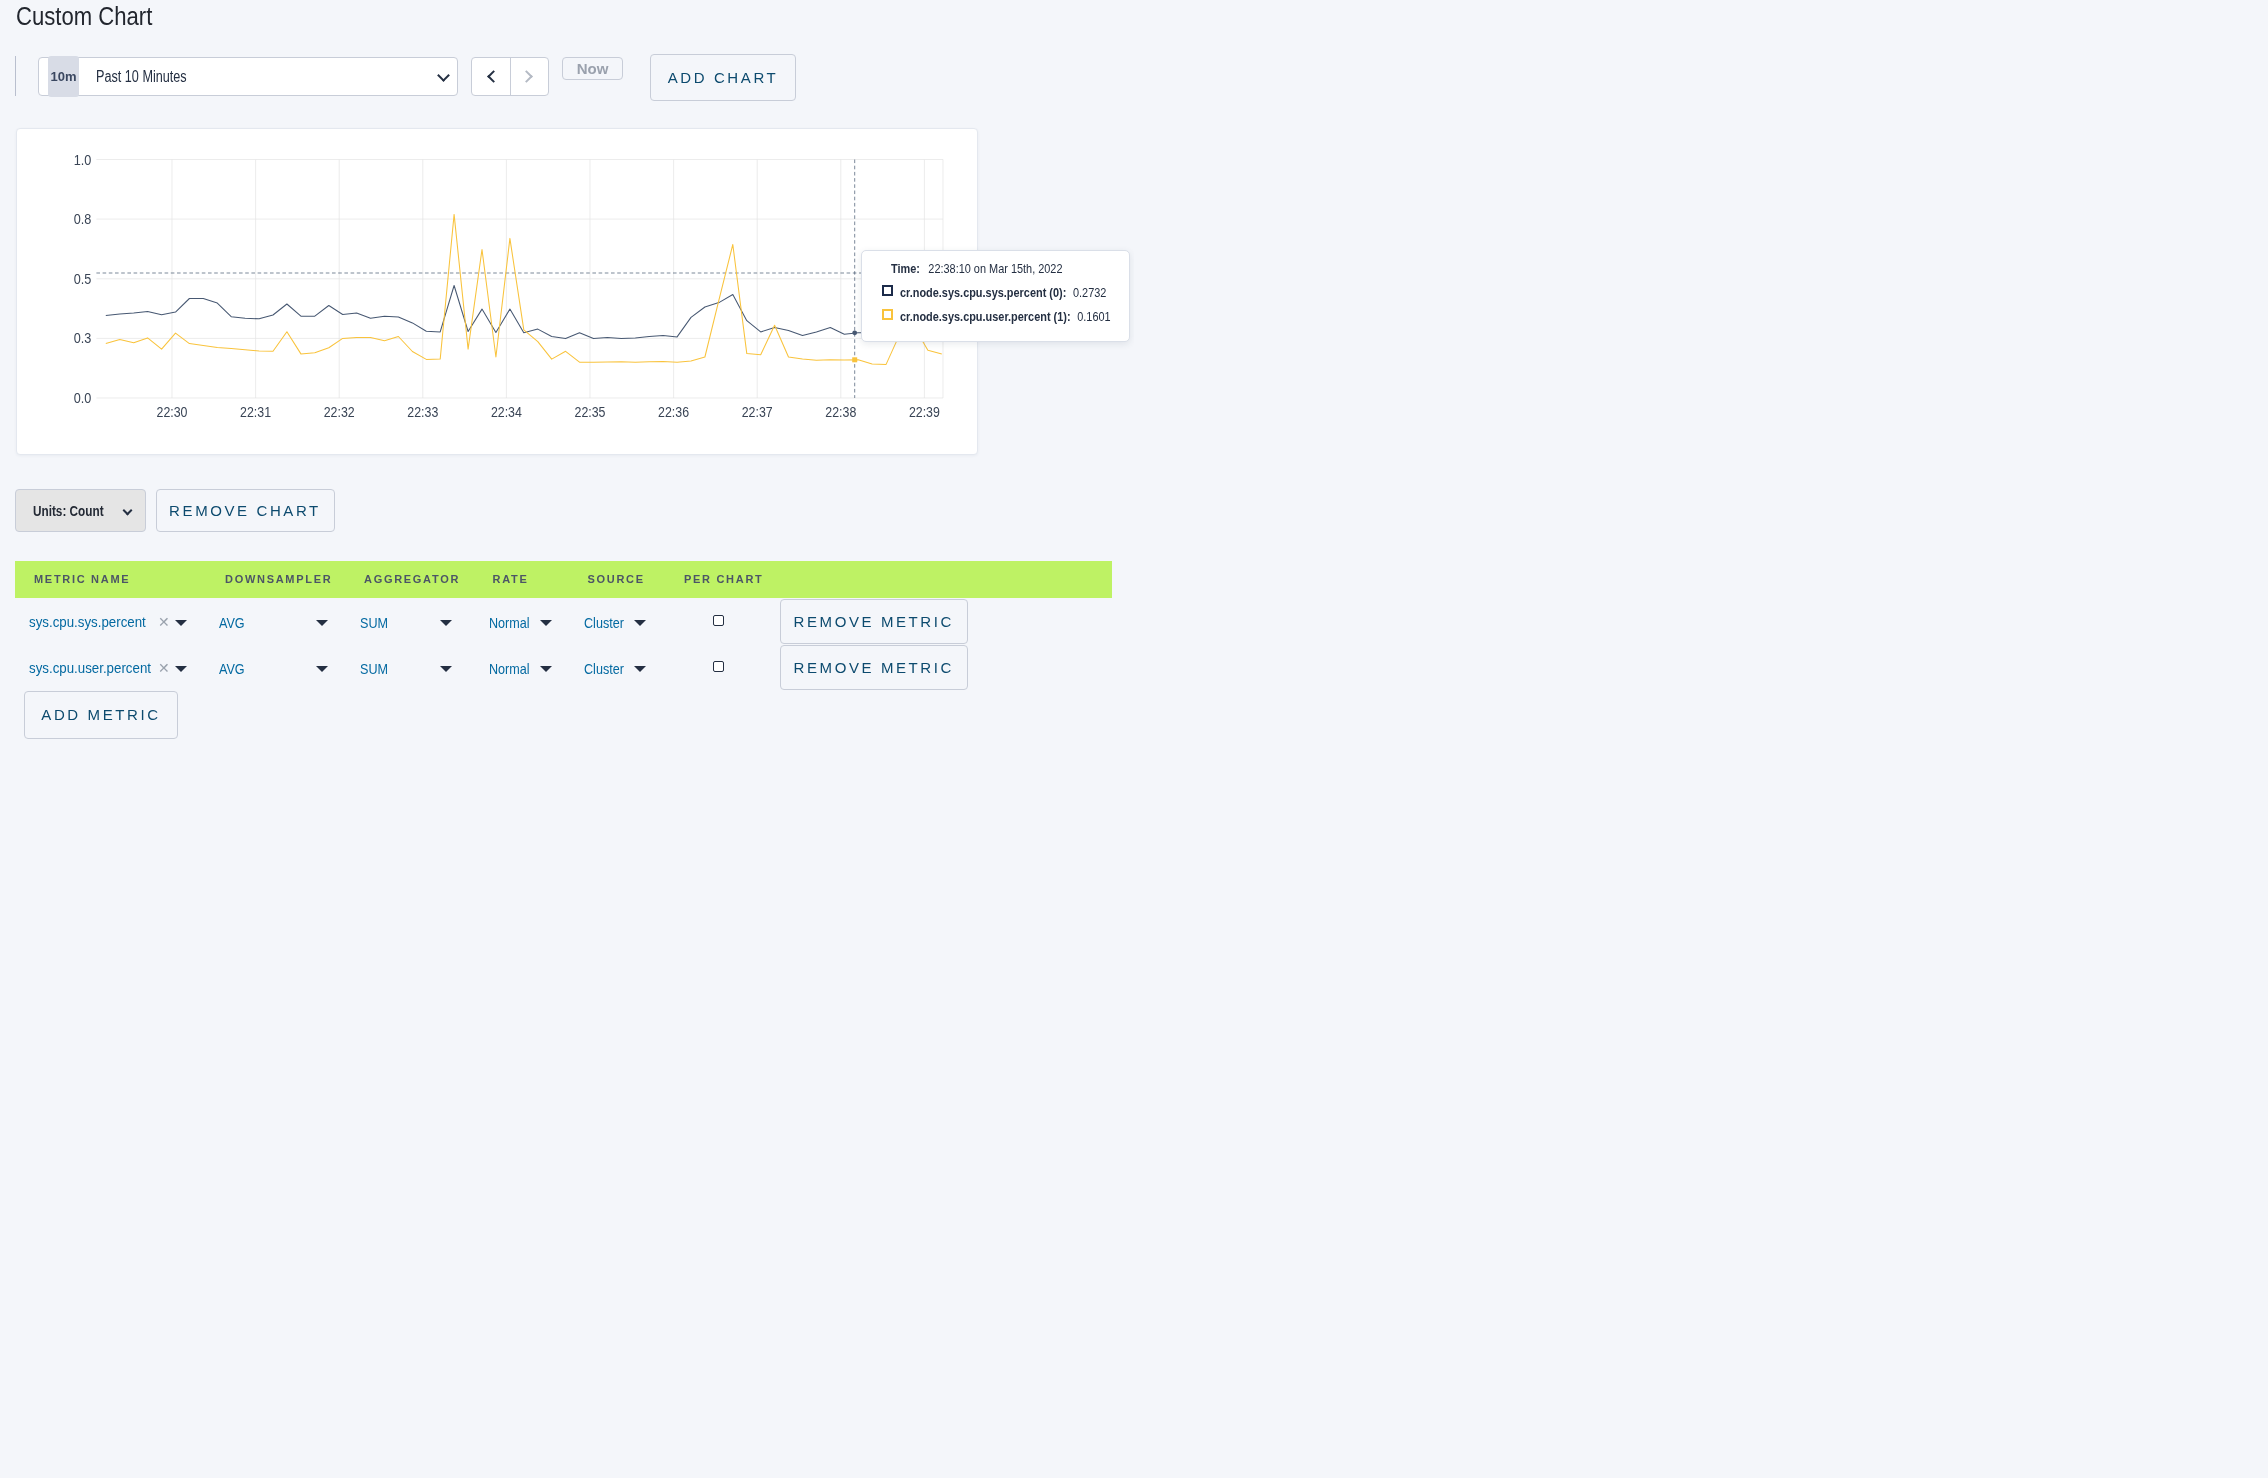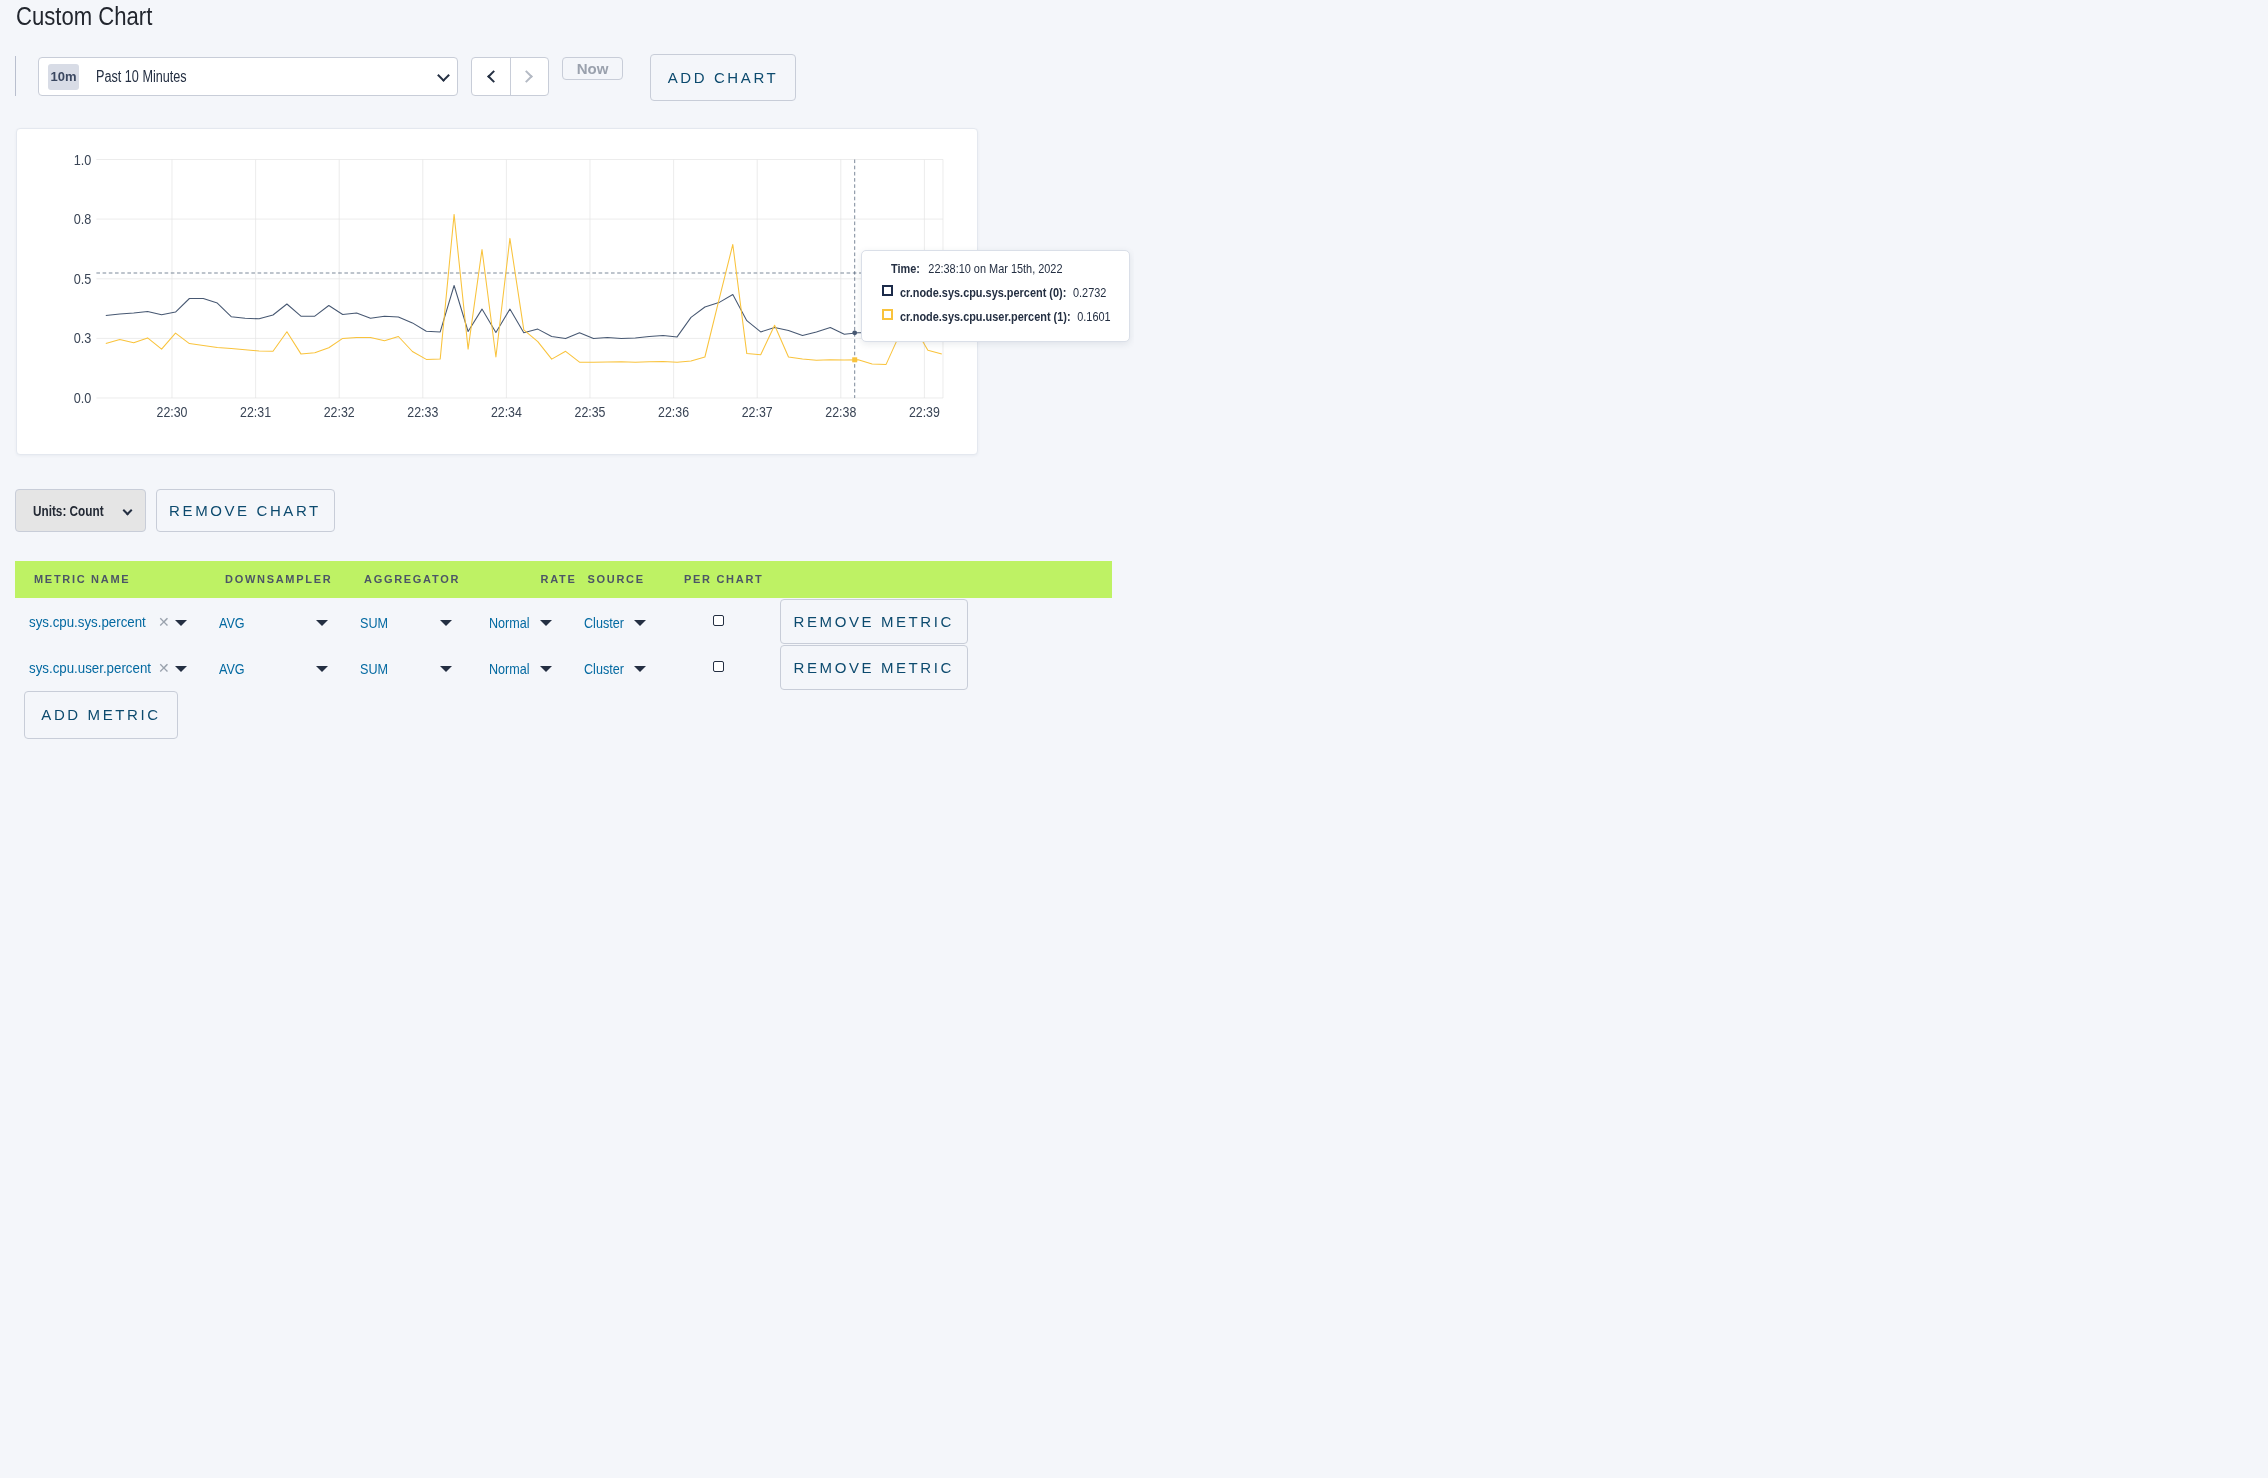--- a/index.html
+++ b/index.html
@@ -9,21 +9,21 @@
   display:flex; align-items:center; justify-content:center;
   color:#0c4a6e; font-size:15px; letter-spacing:2.6px; font-weight:500; }
 h1 { position:absolute; left:16px; top:1px; font-size:26px; font-weight:400; color:#22262e;
   transform:scaleX(0.85); transform-origin:0 50%; }
 .nrw { display:inline-block; transform:scaleX(0.84); transform-origin:0 50%; white-space:nowrap; }
 .nrw2 { display:inline-block; transform:scaleX(0.95); transform-origin:0 50%; white-space:nowrap; }
 .nrw3 { display:inline-block; transform:scaleX(0.79); transform-origin:0 50%; white-space:nowrap; }
 .vrule { position:absolute; left:15px; top:56px; width:1px; height:40px; background:#b9bfce; }
 .select { position:absolute; left:38px; top:57px; width:420px; height:39px; background:#fff;
   border:1px solid #c8cdd8; border-radius:4px; display:flex; align-items:center; }
-.badge { margin-left:9px; background:#d8dce6; border-radius:3px; width:31px; height:26px;
+.badge { margin-left:9px; background:#d8dce6; border-radius:3px; width:31px; height:41px;
   display:flex; align-items:center; justify-content:center;
   font-size:13px; font-weight:700; color:#3a4760; }
 .seltext { margin-left:17px; font-size:16px; color:#242f42; }
 .chev { position:absolute; width:9px; height:9px; border-right:2px solid #242f42;
   border-bottom:2px solid #242f42; transform:rotate(45deg); }
 .arrows { position:absolute; left:471px; top:57px; width:78px; height:39px; background:#fff;
   border:1px solid #c8cdd8; border-radius:4px; display:flex; }
 .arrows > div { flex:1; position:relative; }
 .arrows > div:first-child { border-right:1px solid #c8cdd8; }
 .larr { position:absolute; left:17px; top:14px; width:9px; height:9px;
@@ -134,21 +134,21 @@
 <div class="units">
     <span class="nrw" style="margin-left:17px;">Units: Count</span>
   <div class="chev" style="left:108px; top:17px; width:7px; height:7px;"></div>
   </div>
 <div class="btn" style="left:155.5px; top:489px; width:179px; height:43px;">REMOVE CHART</div>
 
 <div class="thead">
   <div class="hlab" style="left:19px;">METRIC NAME</div>
   <div class="hlab" style="left:210px;">DOWNSAMPLER</div>
   <div class="hlab" style="left:349px;">AGGREGATOR</div>
-  <div class="hlab" style="left:477.5px;margin-left:48px;">RATE</div>
+  <div class="hlab" style="left:477.5px;">RATE</div>
   <div class="hlab" style="left:572.5px;">SOURCE</div>
   <div class="hlab" style="left:669px;">PER CHART</div>
 </div>
 <div class="rowtxt" style="left:29px; top:614px;"><span class="nrw2">sys.cpu.sys.percent</span></div>
 <div class="rowtxt x" style="left:158px; top:614px;">✕</div>
 <div class="tri" style="left:175px; top:619.5px;"></div>
 <div class="rowtxt" style="left:219px; top:614px; font-size:15px;"><span class="nrw">AVG</span></div>
 <div class="tri" style="left:316px; top:619.5px;"></div>
 <div class="rowtxt" style="left:360px; top:614px; font-size:15px;"><span class="nrw">SUM</span></div>
 <div class="tri" style="left:440px; top:619.5px;"></div>

